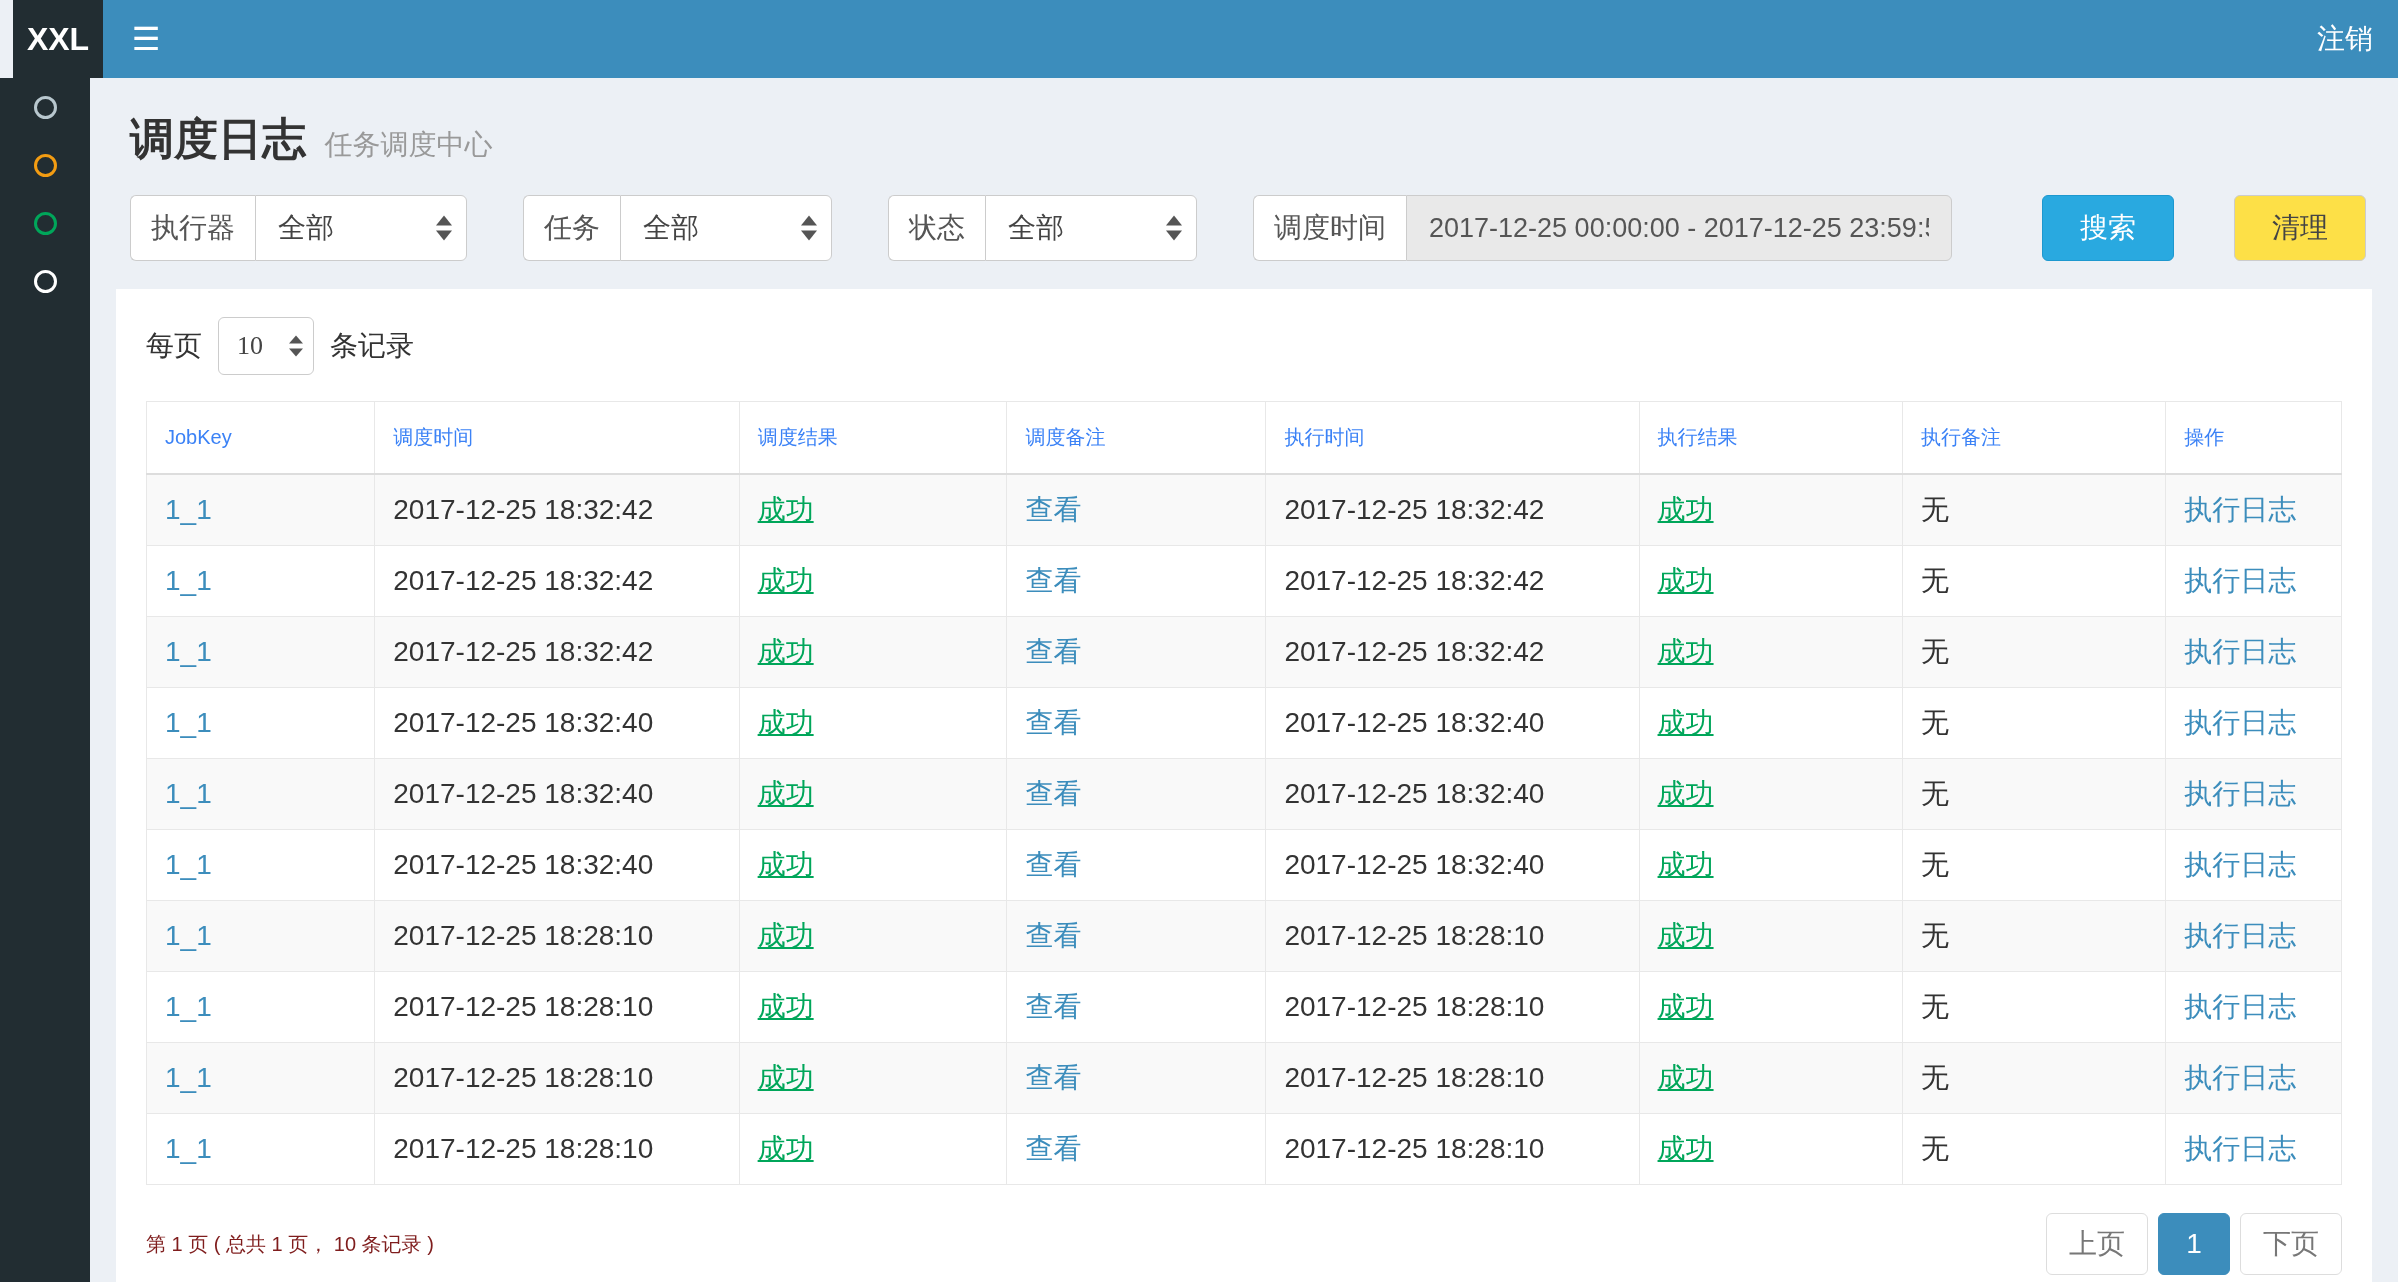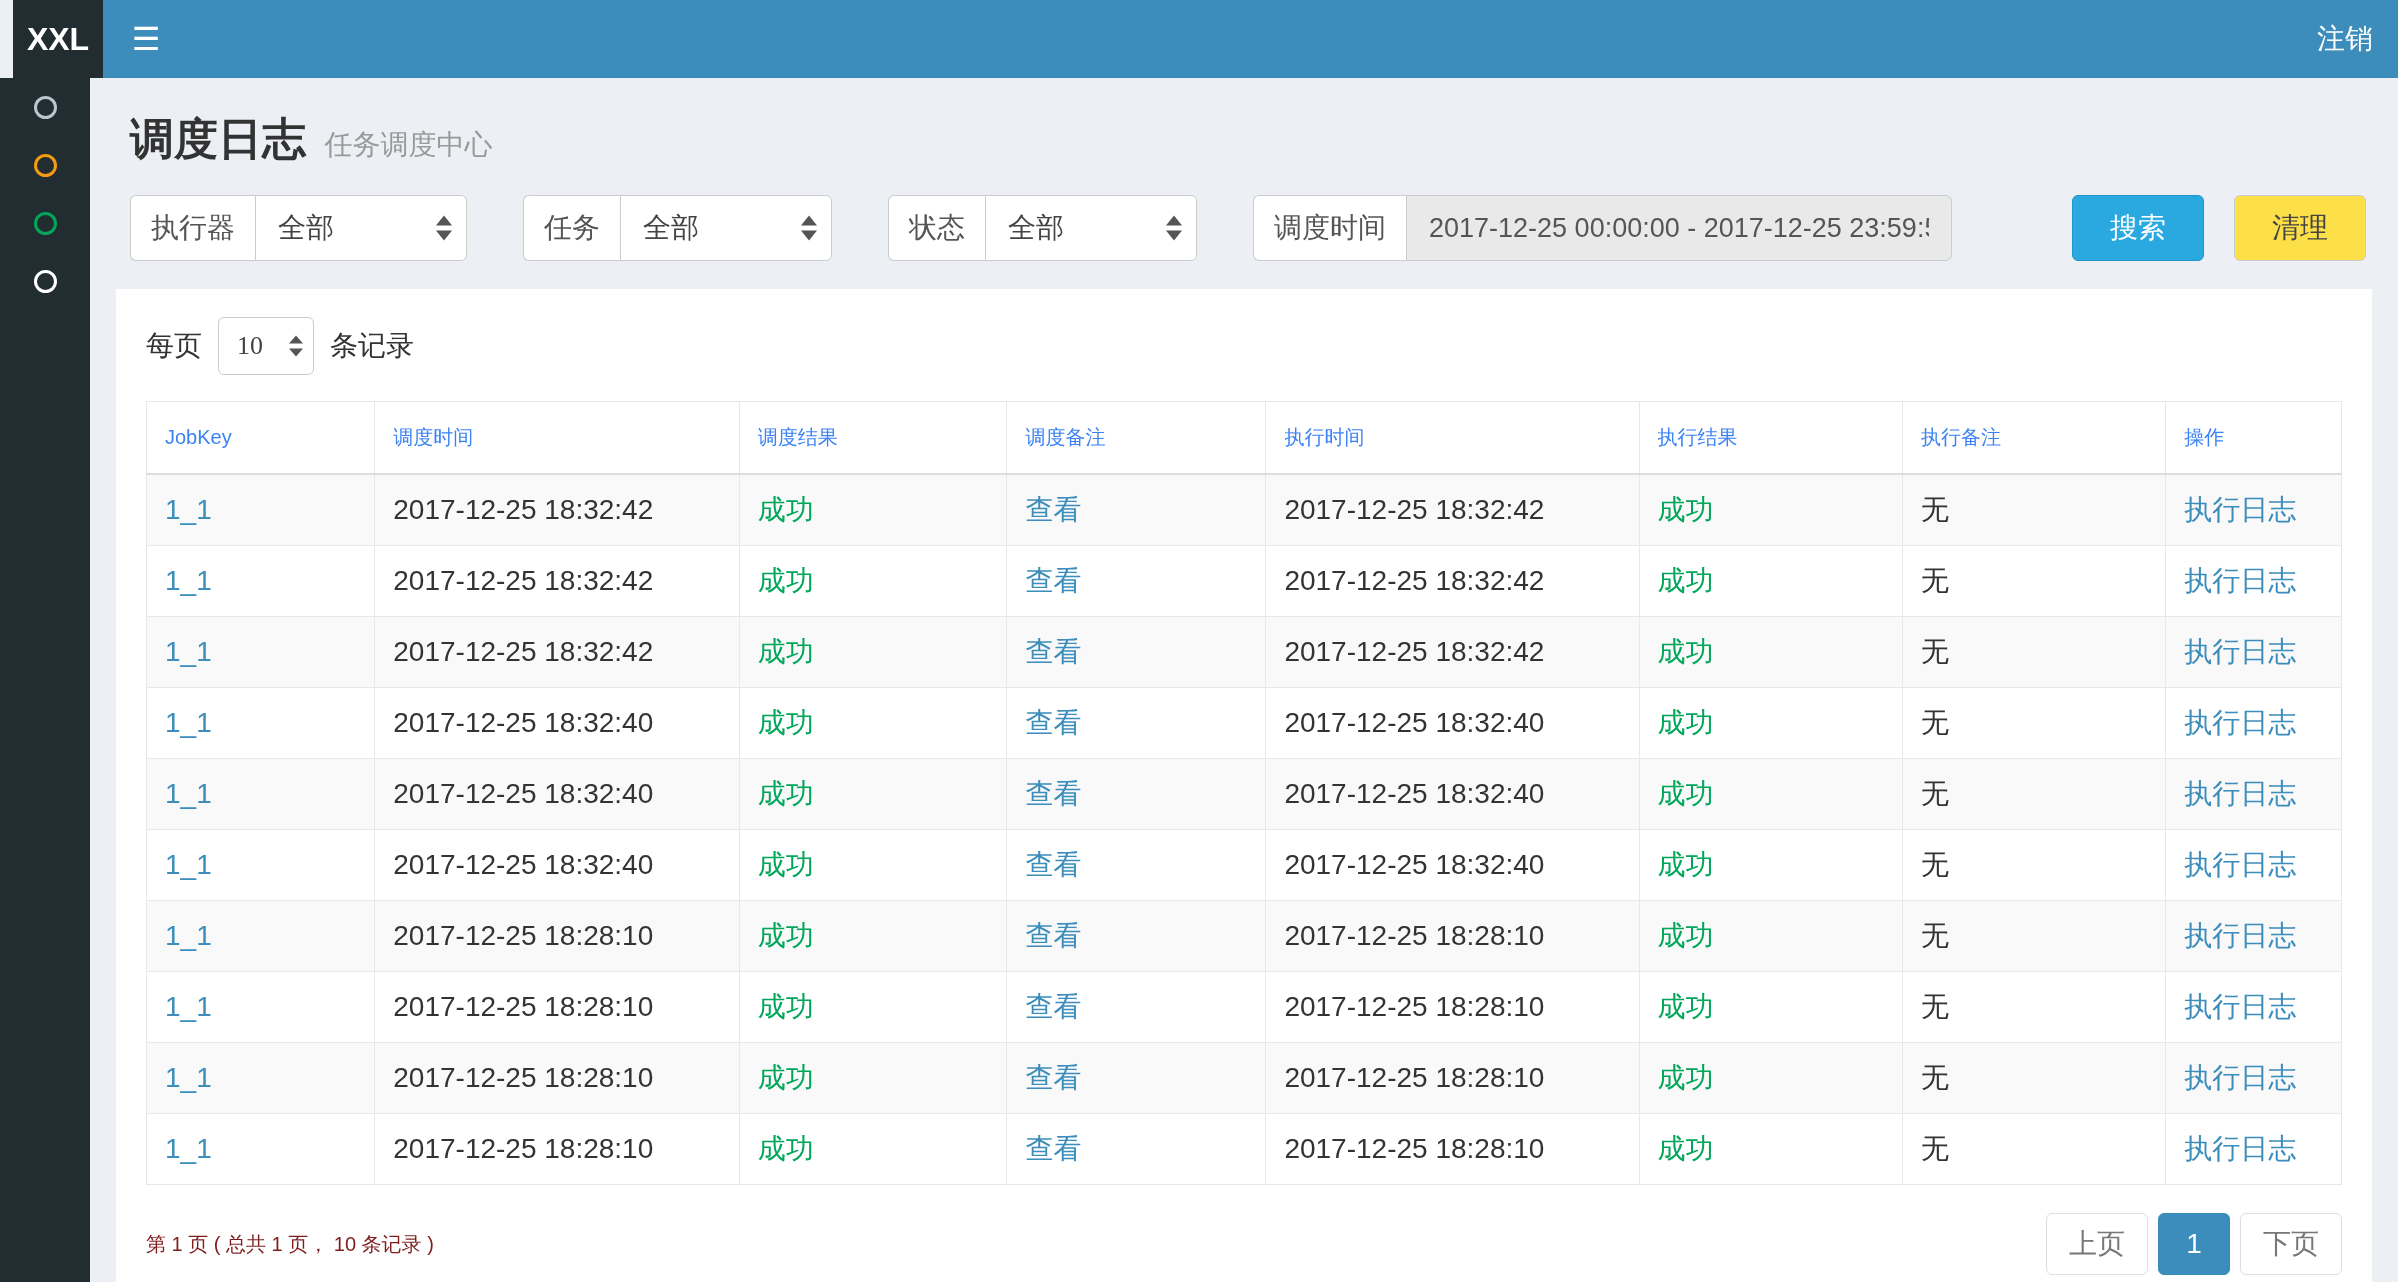--- a/index.html
+++ b/index.html
@@ -30,42 +30,42 @@
   
   .filter-row { display: flex; align-items: center; padding: 0 32px 0 40px; gap: 56px; }
   .input-group { display: flex; align-items: stretch; height: 66px; }
   .addon { display: flex; align-items: center; padding: 16px 20px; background: #fff; border: 1px solid #ccc; border-right: none; border-radius: 6px 0 0 6px; font-size: 28px; color: #555; white-space: nowrap; }
   .select-box { position: relative; display: flex; align-items: center; background: #fff; border: 1px solid #ccc; border-radius: 0 6px 6px 0; padding: 0 62px 0 22px; font-size: 28px; color: #444; min-width: 212px; cursor: pointer; }
   .stepper { position: absolute; right: 14px; top: 50%; transform: translateY(-50%); display: flex; flex-direction: column; gap: 5px; }
   .stepper i { display: block; width: 0; height: 0; border-left: 8px solid transparent; border-right: 8px solid transparent; }
   .stepper .up { border-bottom: 10px solid #555; }
   .stepper .down { border-top: 10px solid #555; }
   .time-input { width: 546px; height: 66px; background: #e9e9e9; border: 1px solid #ccc; border-radius: 0 6px 6px 0; font-size: 27px; color: #555; padding: 0 22px; font-family: "Liberation Sans", "DejaVu Sans", sans-serif; }
-  .filter-buttons { margin-left: auto; display: flex; gap: 30px; }
+  .filter-buttons { margin-left: auto; display: flex; gap: 60px; }
   .btn { height: 66px; width: 132px; font-size: 28px; border-radius: 6px; cursor: pointer; font-family: "Liberation Sans", "DejaVu Sans", sans-serif; }
   .btn-search { background: #29a9e0; border: 1px solid #1d98cf; color: #fff; }
   .btn-clear { background: #fde047; border: 1px solid #ccc; color: #444; }
 
   
   .box { background: #fff; margin: 28px 26px 0 26px; padding: 28px 30px 30px 30px; min-height: 1010px; }
   .page-size-row { display: flex; align-items: center; gap: 16px; font-size: 28px; color: #333; font-family: Liberation Serif, serif; }
   .mini-select { position: relative; display: flex; align-items: center; height: 58px; min-width: 94px; background: #fff; border: 1px solid #ccc; border-radius: 6px; padding: 0 50px 0 18px; font-size: 26px; color: #444; cursor: pointer; }
   .mini-select .stepper { right: 10px; }
   .mini-select .stepper i { border-left-width: 7px; border-right-width: 7px; }
   .mini-select .stepper .up { border-bottom-width: 8px; }
   .mini-select .stepper .down { border-top-width: 8px; }
 
   
   table { width: 100%; border-collapse: collapse; table-layout: fixed; margin-top: 26px; }
   th { text-align: left; font-size: 20px; font-weight: normal; color: #3b82f6; padding: 22px 18px; border: 1px solid #e8e8e8; border-bottom: 2px solid #ddd; background: #fff; }
   td { font-size: 28px; color: #333; padding: 16px 18px; border: 1px solid #e8e8e8; overflow: hidden; white-space: nowrap; }
   tbody tr:nth-child(odd) td { background: #f9f9f9; }
   tbody tr:nth-child(even) td { background: #fff; }
   .link { color: #3c8dbc; text-decoration: none; cursor: pointer; }
-  .success { color: #00a65a; }
+  .success { color: #00a65a; text-decoration: underline; }
 
   
   .table-footer { display: flex; justify-content: space-between; align-items: center; margin-top: 28px; }
   .page-summary { font-size: 20px; color: #7f1d1d; text-align: right; }
   .pager { display: flex; gap: 10px; }
   .page-btn { min-width: 98px; height: 62px; display: flex; align-items: center; justify-content: center; padding: 0 22px; border: 1px solid #ddd; background: #fff; color: #777; font-size: 28px; border-radius: 6px; cursor: pointer; }
   .page-btn.active { background: #3c8dbc; border-color: #3c8dbc; color: #fff; min-width: 72px; padding: 0 12px; }
 </style>
 </head>
 <body>

